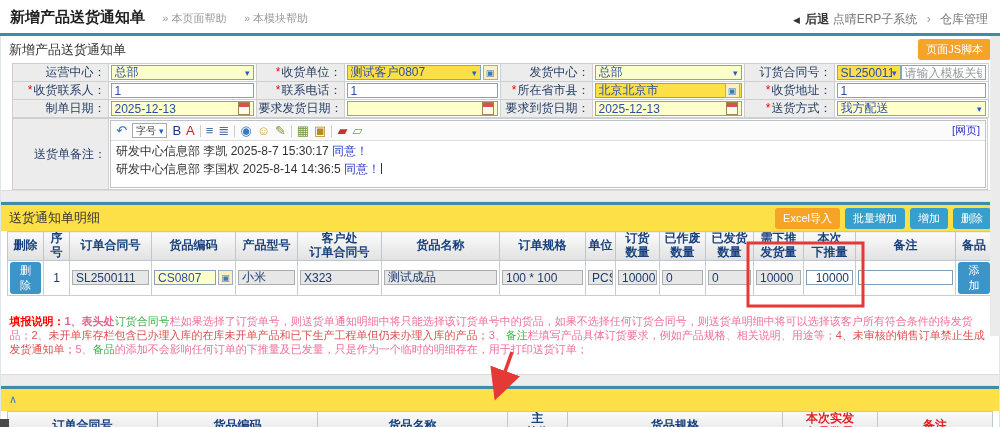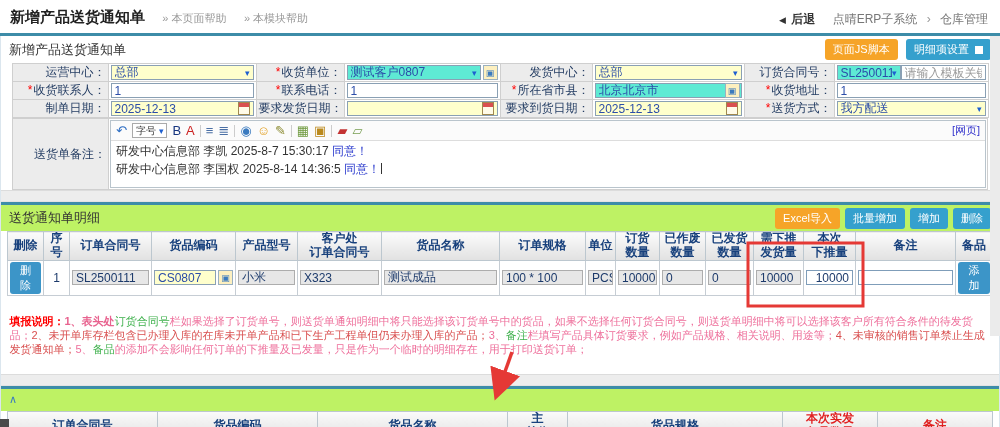--- a/index.html
+++ b/index.html
@@ -9,21 +9,21 @@
     font-family:"Liberation Sans","DejaVu Sans",sans-serif; font-size:12px; color:#333;
   }
   a { text-decoration:none; cursor:pointer; }
 
   
   .topbar { height:33px; padding:8px 12px 0 10px; display:flex; justify-content:space-between; background:#fff; }
   .tb-title { font-size:15px; font-weight:bold; color:#222; }
   .help-link { color:#999; font-size:11px; margin-left:14px;text-align:center; }
   .tb-right { font-size:12px; color:#777; padding-top:3px; white-space:nowrap; }
   .back-icon { color:#333; font-size:9px; margin-right:2px; }
-  .back-link { color:#333; font-weight:bold; margin-right:14px; }
+  .back-link { color:#333; font-weight:bold; }
   .crumb { color:#777; }
   .crumb-sep { margin:0 6px; color:#999; }
 
   .teal { height:3px; background:#3d8ca8; }
   .gap  { height:12px; background:#ededed; border-top:1px solid #dcdcdc; border-bottom:1px solid #e3e3e3; }
   .content { border-left:1px solid #dbe6ee; border-right:1px solid #dbe6ee; }
 
   
   .p-head { height:27px; display:flex; align-items:center; justify-content:space-between; padding:0 8px; background:#fff; }
   .p-title { font-size:13px; color:#333; }
@@ -32,21 +32,21 @@
   .btn.blue   { background:#35a0cd; }
   .toggle-sq { display:inline-block; width:8px; height:8px; background:#fff; margin-left:6px; }
 
   
   #form-grid, #remark-grid { width:976px; margin:0 auto; border-collapse:collapse; table-layout:fixed; }
   #form-grid td, #remark-grid td { border:1px solid #cfcfcf; height:18px; padding:0 2px; overflow:hidden; }
   td.lbl { background:#ececec; text-align:right; color:#243d63; padding-right:4px; white-space:nowrap; }
   .req { color:#f00; margin-right:1px; }
   td.fld { background:#fff; }
   .hflex { display:flex; align-items:center; width:100%; }
-  .box { display:flex; align-items:center; height:15px; border:1px solid #8aa0b4; background:#5eead4; font-size:12px; color:#2b4da9; padding:0 3px; flex:1; min-width:0; }
+  .box { display:flex; align-items:center; height:15px; border:1px solid #8aa0b4; background:#fde047; font-size:12px; color:#2b4da9; padding:0 3px; flex:1; min-width:0; }
   .box.yellow { background:#ffffcc; }
   .box .val { flex:1; white-space:nowrap; overflow:hidden; }
   .arrow { color:#1d5fd0; font-size:9px; font-weight:bold; }
   input.tbx { height:15px; border:1px solid #8aa0b4; width:100%; font-size:12px; color:#2b4da9; padding:0 3px; font-family:inherit; background:#fff; }
   input.tbx::placeholder { color:#9a9a9a; }
   .icon-btn { flex:none; width:15px; height:15px; margin-left:2px; border:1px solid #9ab0c0; background:#fdf0c0; display:inline-flex; align-items:center; justify-content:center; font-size:9px; color:#3a7abf; cursor:pointer; }
   .cal-icon { flex:none; width:12px; height:13px; border:1px solid #a08850; background:linear-gradient(#d95050 0 4px,#fffbe8 4px); margin-left:2px; cursor:pointer; }
 
   
   #remark-grid td.ed-cell { padding:1px; }
@@ -54,21 +54,21 @@
   .ed-toolbar { height:20px; border-bottom:1px solid #ddd; display:flex; align-items:center; padding:0 5px; gap:5px; background:#fbfbfb; font-size:12px; }
   .ed-icon { cursor:pointer; line-height:1; font-size:13px; }
   .ed-sep { width:1px; height:12px; background:#ccc; }
   .fontsize-box { border:1px solid #aaa; background:#fff; font-size:10px; padding:0 3px; height:15px; display:inline-flex; align-items:center; gap:3px; color:#333; cursor:pointer; }
   .pagelink { margin-left:auto; color:#3333cc; font-size:11px; }
   .ed-body { padding:1px 5px; font-size:12px; color:#333; line-height:1.5; }
   .agree { color:#3140cf; }
   .caret { display:inline-block; width:1px; height:11px; background:#333; vertical-align:-1px; margin-left:1px; }
 
   
-  .sec-head { height:26px; display:flex; align-items:center; justify-content:space-between; padding:0 8px; background:#bef264; }
+  .sec-head { height:26px; display:flex; align-items:center; justify-content:space-between; padding:0 8px; background:#fde047; }
   .sec-title { font-size:13px; color:#333; }
   .data-table { width:985px; margin:0 auto; border-collapse:collapse; table-layout:fixed; font-size:12px; }
   .data-table th { background:linear-gradient(#fbfbfb,#e1e1e1); border:1px solid #bcc7cf; color:#17407c; font-weight:bold; font-size:12px; height:28px; white-space:pre-line; line-height:1.15; padding:0 1px; overflow:hidden; }
   .data-table td { border:1px solid #c6cdd4; height:21px; padding:1px 2px; background:#fff; overflow:hidden; }
   .ro { background:#e7e7e7; border:1px solid #adadad; height:15px; font-size:12px; color:#1c3a6b; padding:0 3px; display:flex; align-items:center; white-space:nowrap; overflow:hidden; }
   .seq { color:#1c3a6b; text-align:center; }
   .mini-btn { display:inline-block; background:#3c95c8; color:#fff; border-radius:3px; font-size:11px; padding:1px 6px; cursor:pointer; }
   td.c { text-align:center; }
   input.cell-input { width:100%; height:15px; border:1px solid #7f9db9; font-size:12px; color:#1c3a6b; padding:0 3px; font-family:inherit; }
   input.cell-input.right { text-align:right; }
@@ -103,24 +103,20 @@
   </div>
 </div>
 <div class="teal"></div>
 
 <div class="content">
 
   <div class="p-head">
     <span class="p-title">新增产品送货通知单</span>
     <span>
       <button class="btn orange">页面JS脚本</button>
-      <button class="btn blue">
-          <span>明细项设置</span>
-          <span class="toggle-sq"></span>
-        </button>
     </span>
   </div>
   <table id="form-grid">
     <colgroup>
         <col style="width:96px">
         <col style="width:148px">
         <col style="width:88px">
         <col style="width:156px">
         <col style="width:92px">
         <col style="width:152px">

